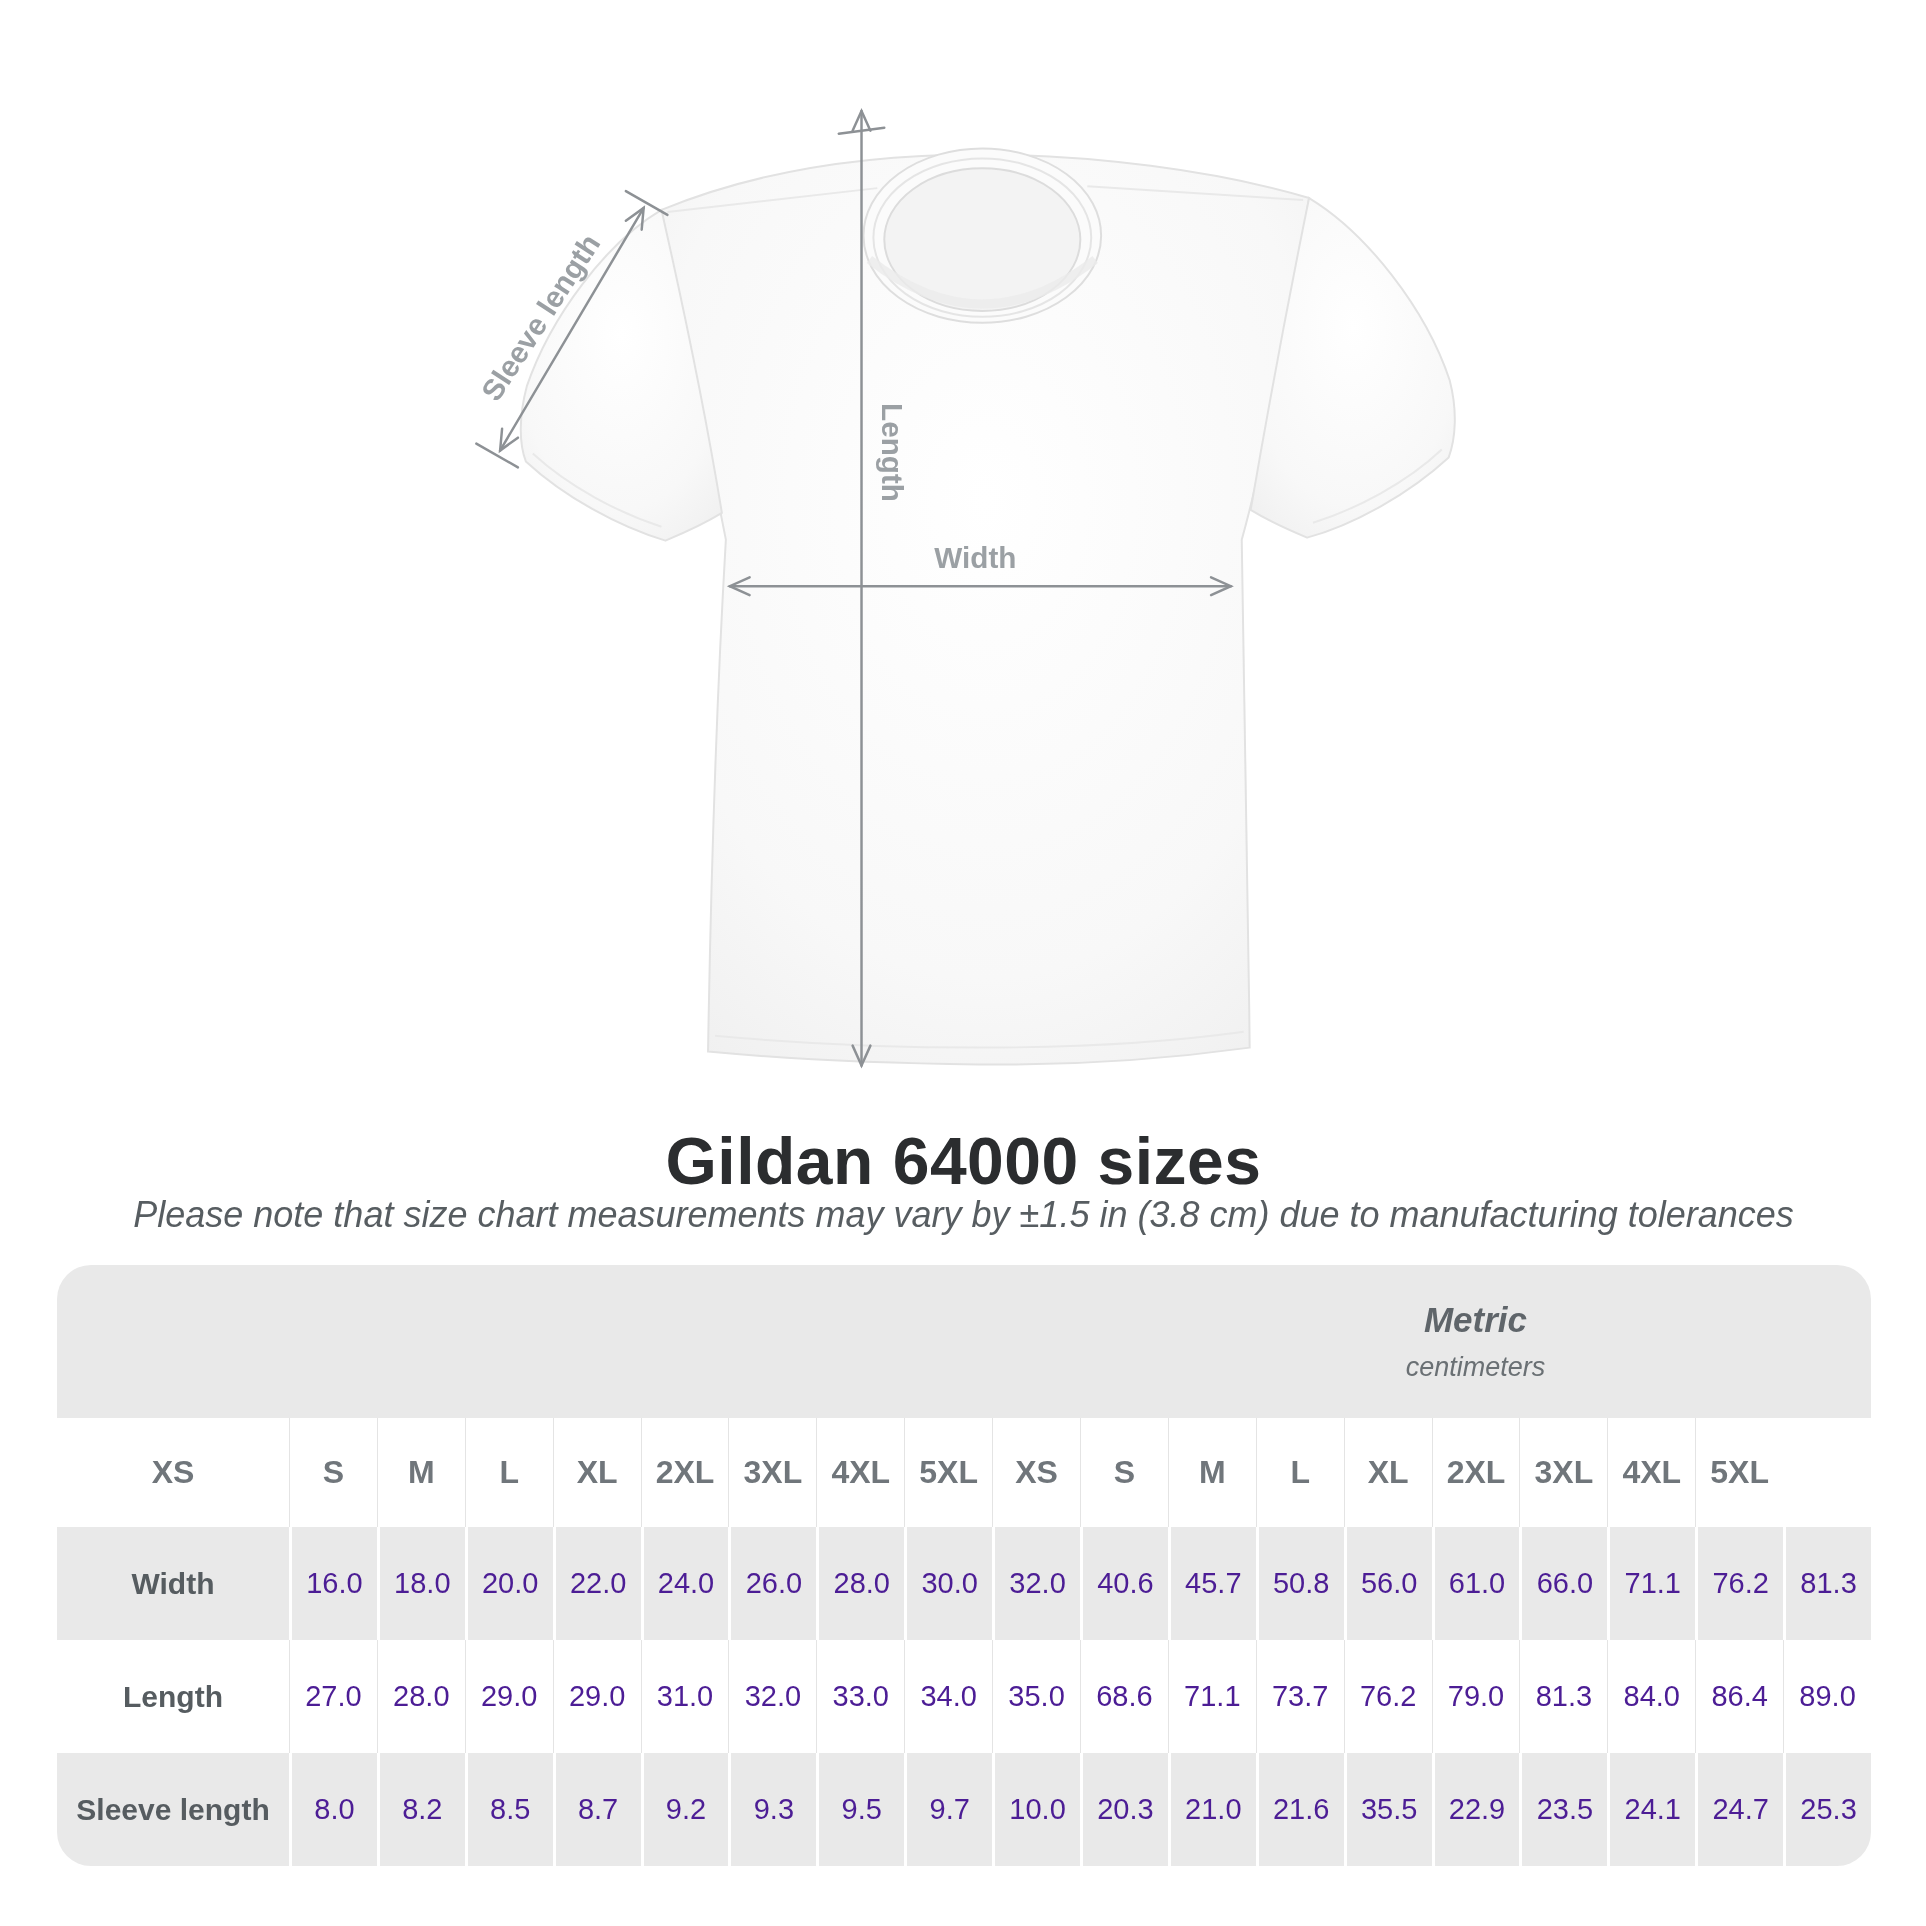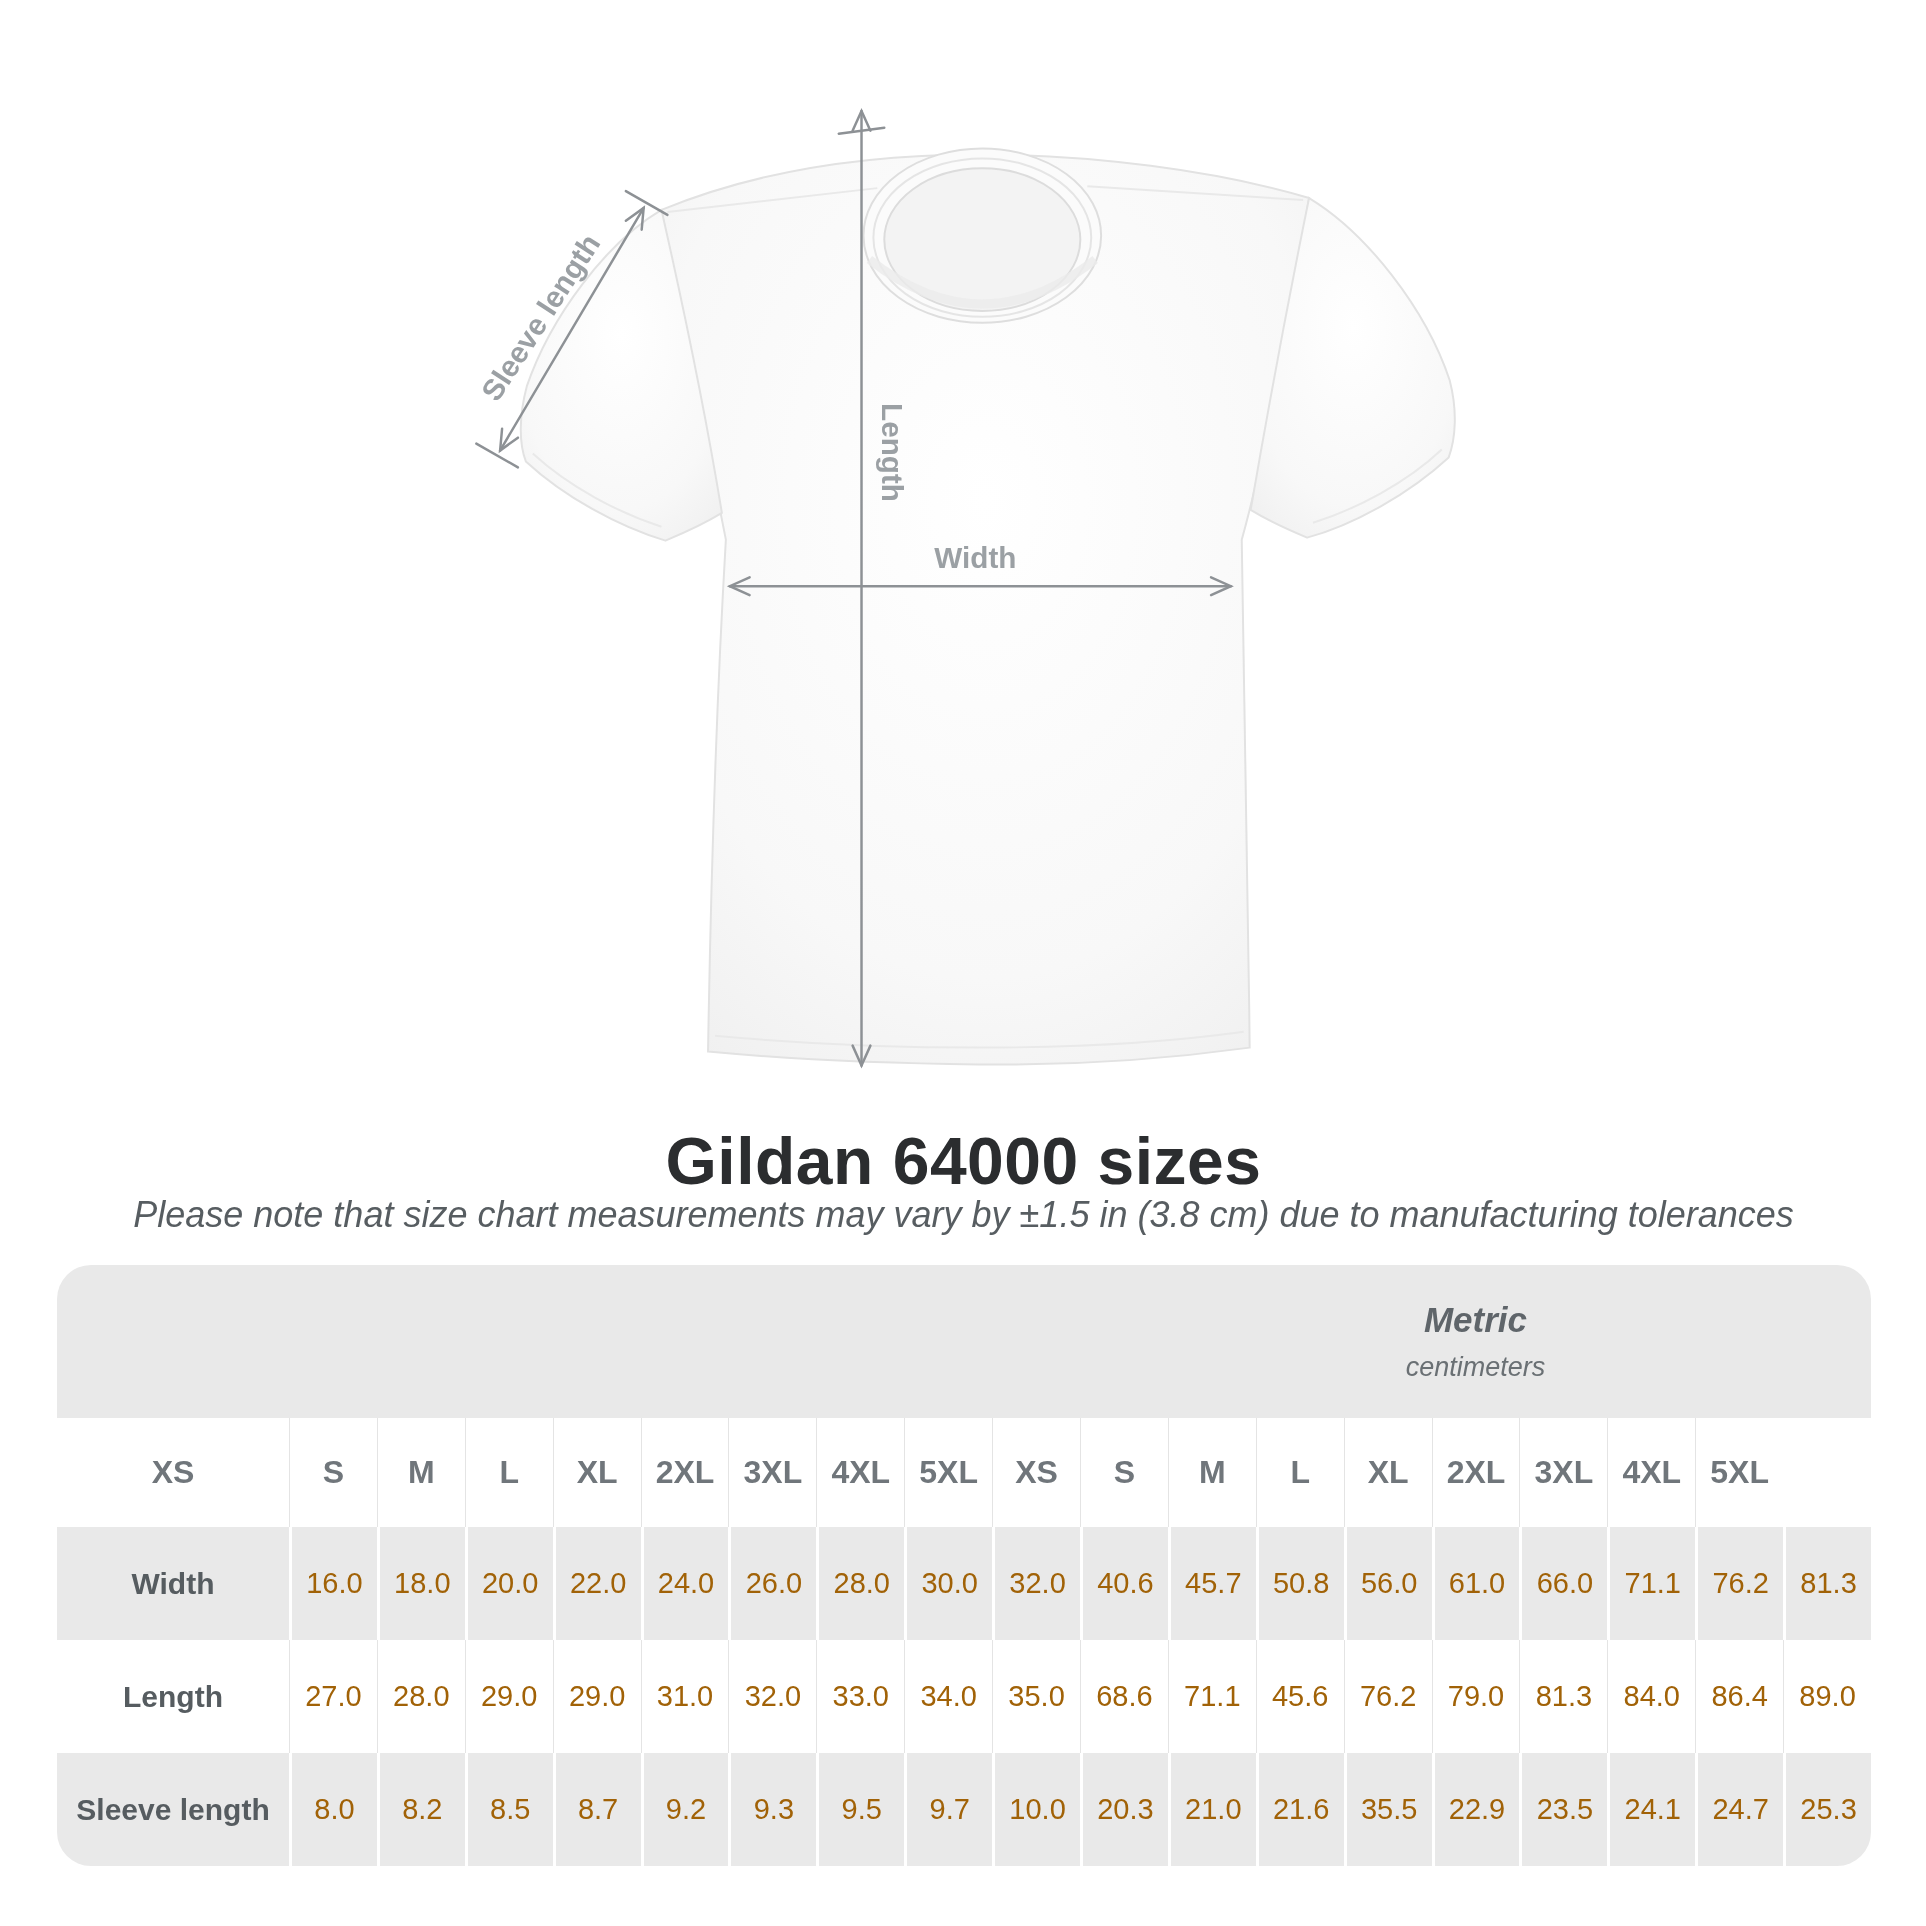--- a/index.html
+++ b/index.html
@@ -32,21 +32,21 @@
   .band-cell{display:flex;flex-direction:column;align-items:center;justify-content:center;gap:12px;}
   .band-imperial{grid-column:1/11;padding-left:57px;}
   .band-metric{grid-column:11/20;}
   .unit-title{font-size:35px;font-weight:bold;font-style:italic;color:#5f656a;}
   .unit-sub{font-size:27px;font-style:italic;color:#6a7074;}
   .r-size{height:109px;background:#ffffff;}
   .r-data{height:113px;}
   .cell{display:flex;align-items:center;justify-content:center;}
   .label-cell{font-size:30px;font-weight:bold;color:#565c60;}
   .head{font-size:32px;font-weight:bold;color:#70767b;}
-  .value{font-size:29px;color:#a16207;}
+  .value{font-size:29px;color:#4c1d95;}
   .trow.white>div:nth-child(n+2){border-left:1px solid #e4e4e4;}
   .trow.gray>div{background:#e9e9e9;}
   .trow.gray>div:nth-child(n+2){border-left:3px solid #ffffff;}
 </style>
 </head>
 <body>
 
 <svg class="diagram" width="1927" height="1109" viewBox="0 0 1946 1120">
   <defs>
     <radialGradient id="fabric" cx="50%" cy="38%" r="75%">
@@ -178,21 +178,21 @@
       <div class="cell value">28.0</div>
       <div class="cell value">29.0</div>
       <div class="cell value">29.0</div>
       <div class="cell value">31.0</div>
       <div class="cell value">32.0</div>
       <div class="cell value">33.0</div>
       <div class="cell value">34.0</div>
       <div class="cell value">35.0</div>
       <div class="cell value">68.6</div>
       <div class="cell value">71.1</div>
-      <div class="cell value">45.6</div>
+      <div class="cell value">73.7</div>
       <div class="cell value">76.2</div>
       <div class="cell value">79.0</div>
       <div class="cell value">81.3</div>
       <div class="cell value">84.0</div>
       <div class="cell value">86.4</div>
       <div class="cell value">89.0</div>
     </div>
 
   <div class="trow r-data gray">
     <div class="cell label-cell">Sleeve length</div>

